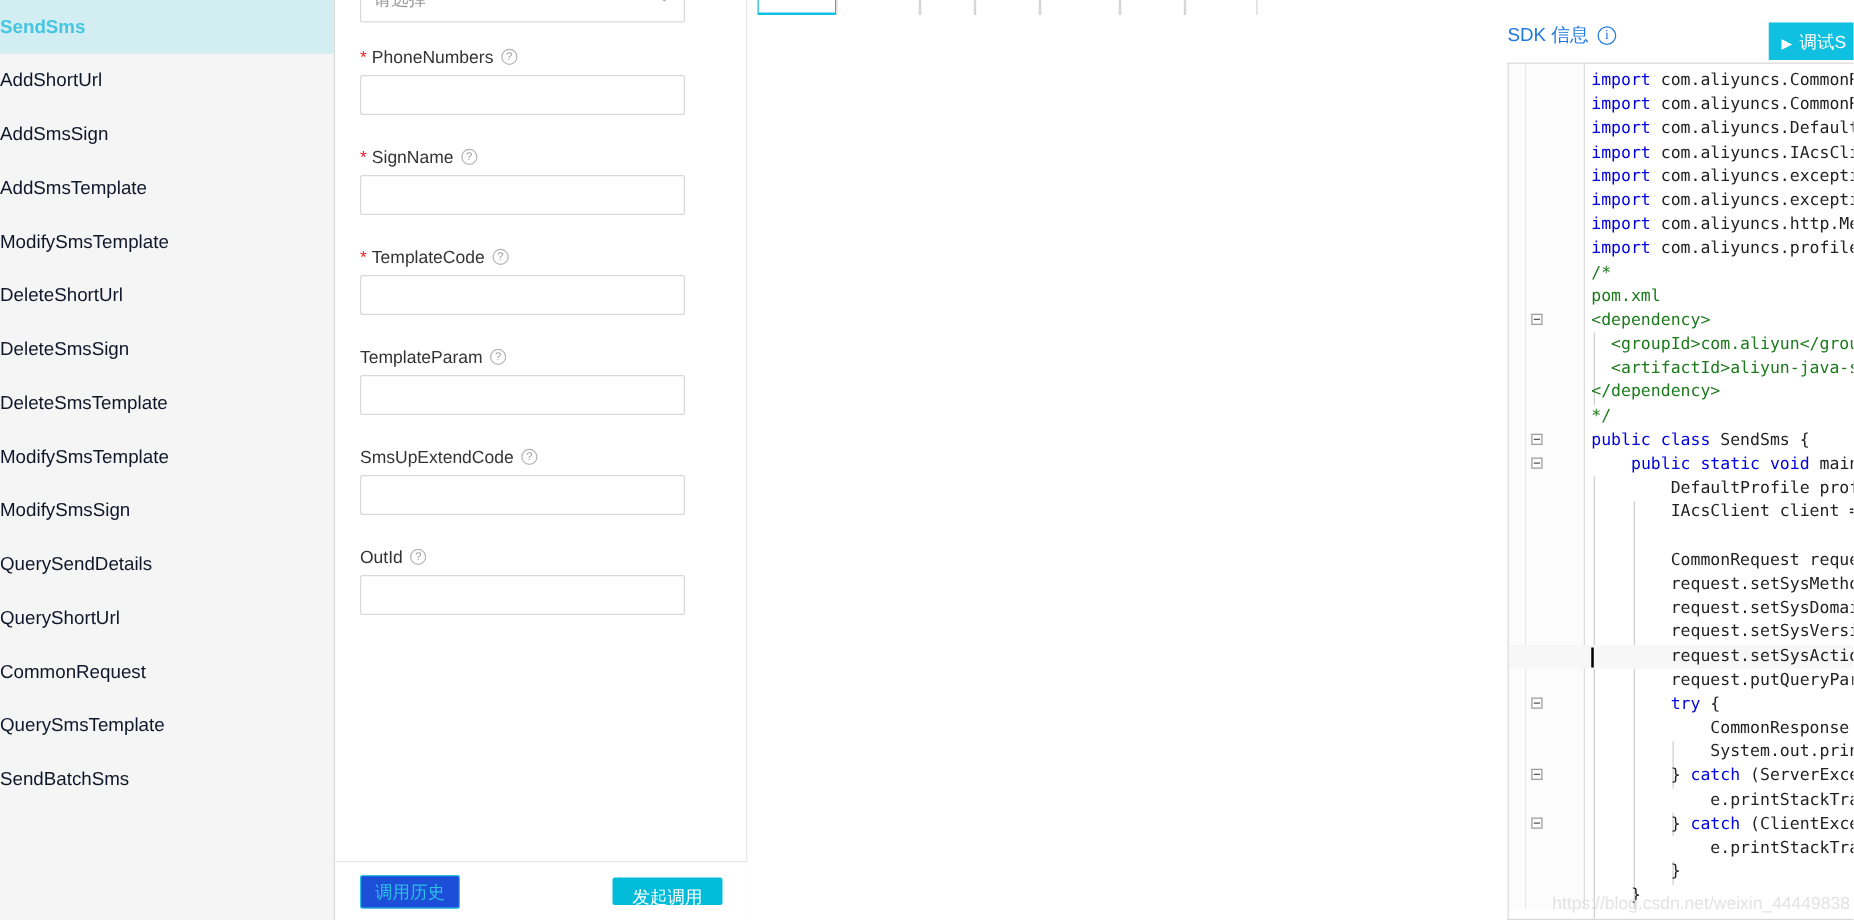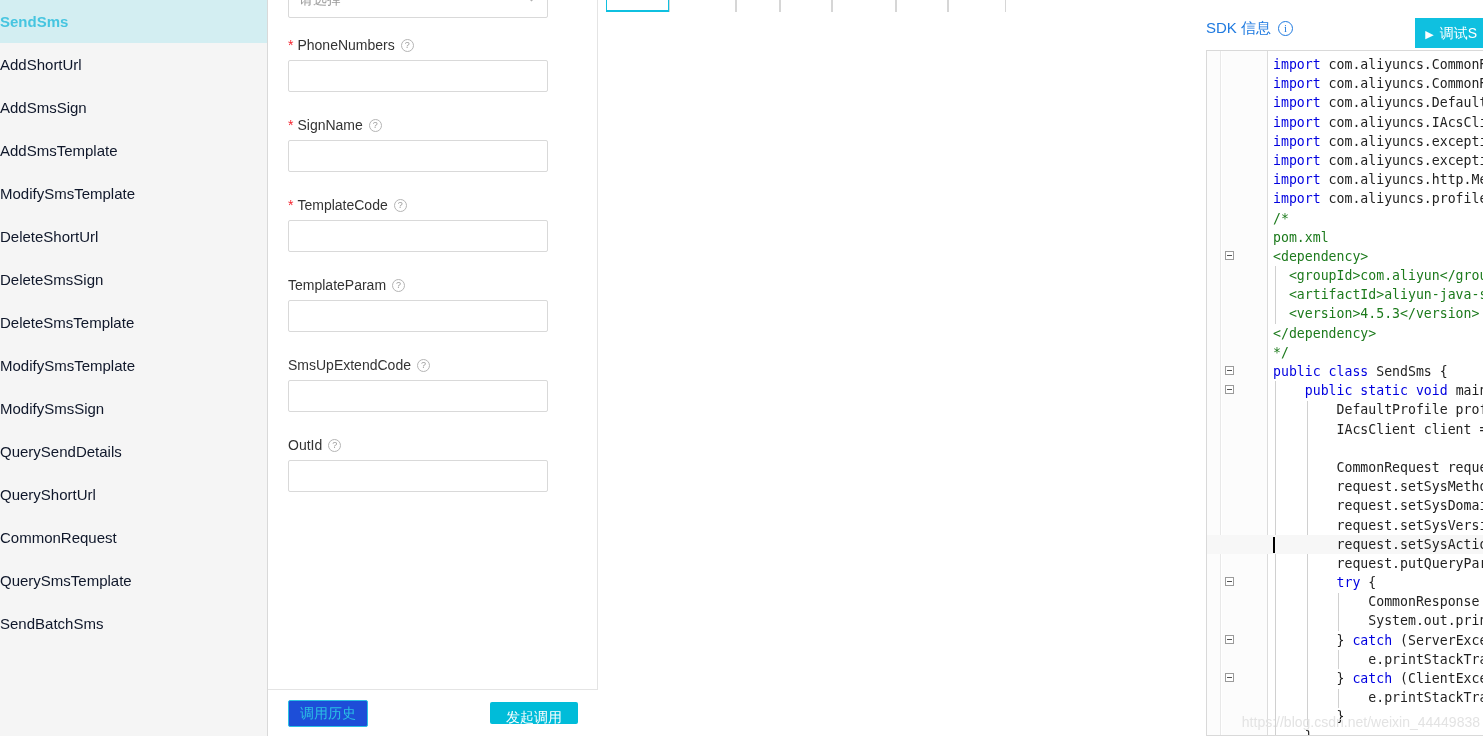--- a/index.html
+++ b/index.html
@@ -409,21 +409,20 @@
           <div class="code-line"><span class="kw">import</span><span class="pl"> com.aliyuncs.IAcsClient;</span></div>
           <div class="code-line"><span class="kw">import</span><span class="pl"> com.aliyuncs.exceptions.ClientException;</span></div>
           <div class="code-line"><span class="kw">import</span><span class="pl"> com.aliyuncs.exceptions.ServerException;</span></div>
           <div class="code-line"><span class="kw">import</span><span class="pl"> com.aliyuncs.http.MethodType;</span></div>
           <div class="code-line"><span class="kw">import</span><span class="pl"> com.aliyuncs.profile.DefaultProfile;</span></div>
           <div class="code-line"><span class="cm">/*</span></div>
           <div class="code-line"><span class="cm">pom.xml</span></div>
           <div class="code-line"><span class="fold"></span><span class="cm">&lt;dependency&gt;</span></div>
           <div class="code-line"><span class="cm">  &lt;groupId&gt;com.aliyun&lt;/groupId&gt;</span></div>
           <div class="code-line"><span class="cm">  &lt;artifactId&gt;aliyun-java-sdk-core&lt;/artifactId&gt;</span></div>
-          <div class="code-line"><span class="cm">  &lt;version&gt;4.5.3&lt;/version&gt;</span></div>
           <div class="code-line"><span class="cm">&lt;/dependency&gt;</span></div>
           <div class="code-line"><span class="cm">*/</span></div>
           <div class="code-line"><span class="fold"></span><span class="kw">public class</span><span class="pl"> SendSms {</span></div>
           <div class="code-line"><span class="fold"></span><span class="pl">    </span><span class="kw">public static void</span><span class="pl"> main(String[] args) {</span></div>
           <div class="code-line"><span class="pl">        DefaultProfile profile = DefaultProfile.getProfile(</span></div>
           <div class="code-line"><span class="pl">        IAcsClient client = </span></div>
           <div class="code-line"><span class="pl"></span></div>
           <div class="code-line"><span class="pl">        CommonRequest request = </span></div>
           <div class="code-line"><span class="pl">        request.setSysMethod(MethodType.POST);</span></div>
           <div class="code-line"><span class="pl">        request.setSysDomain(</span></div>

